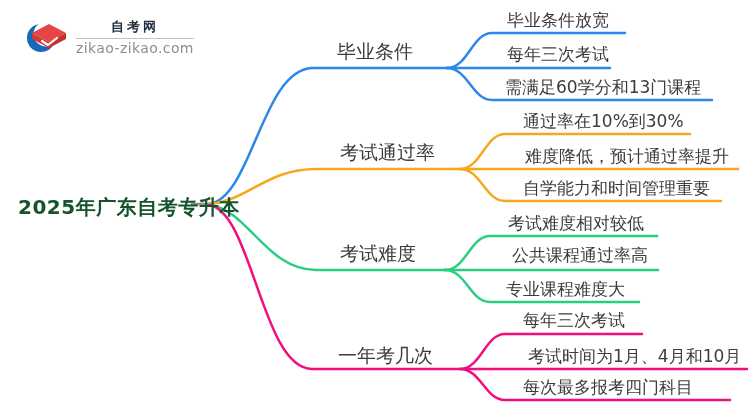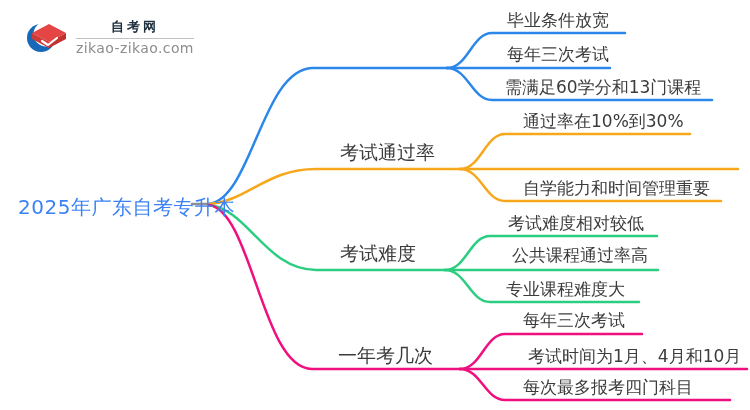--- a/index.html
+++ b/index.html
@@ -12,22 +12,23 @@
   .canvas{position:relative;width:694px;height:410px;background:#fff;}
   .canvas svg.wires{position:absolute;left:0;top:0;width:750px;height:410px;}
   .node{
     position:absolute;
     color:#3c3c3c;
     white-space:nowrap;
     line-height:1.18;
   }
   .root-label{
     position:absolute;left:18px;top:194px;
-    font-size:20px;color:#3b82f6;white-space:nowrap;
+    font-size:20px;color:#14532d;white-space:nowrap;
     letter-spacing:0.5px;
+    font-weight:bold;
   }
   .branch{font-size:19px;}
   .child{font-size:17px;}
   .logo{
     position:absolute;left:26px;top:18px;
     display:flex;align-items:center;
   }
   .logo-text{margin-left:8px;text-align:center;}
   .logo-name{
     font-size:13px;font-weight:700;color:#20303f;
@@ -92,26 +93,28 @@
     </svg>
     <div class="logo-text">
       <div class="logo-name">自考网</div>
       <div class="logo-divider"></div>
       <div class="logo-url">zikao-zikao.com</div>
     </div>
   </div>
 
   <div class="root-label">2025年广东自考专升本</div>
 
+  <div class="node branch" style="left:337px;top:40px">毕业条件</div>
   <div class="node child" style="left:507px;top:10px">毕业条件放宽</div>
   <div class="node child" style="left:507px;top:44px">每年三次考试</div>
   <div class="node child" style="left:505px;top:77px">需满足60学分和13门课程</div>
 
   <div class="node branch" style="left:340px;top:141px">考试通过率</div>
   <div class="node child" style="left:523px;top:111px">通过率在10%到30%</div>
+  <div class="node child" style="left:525px;top:146px">难度降低，预计通过率提升</div>
   <div class="node child" style="left:523px;top:178px">自学能力和时间管理重要</div>
 
   <div class="node child" style="left:508px;top:213px">考试难度相对较低</div>
   <div class="node branch" style="left:340px;top:242px">考试难度</div>
   <div class="node child" style="left:512px;top:245px">公共课程通过率高</div>
   <div class="node child" style="left:506px;top:279px">专业课程难度大</div>
 
   <div class="node branch" style="left:338px;top:344px">一年考几次</div>
   <div class="node child" style="left:523px;top:310px">每年三次考试</div>
   <div class="node child" style="left:528px;top:346px">考试时间为1月、4月和10月</div>

